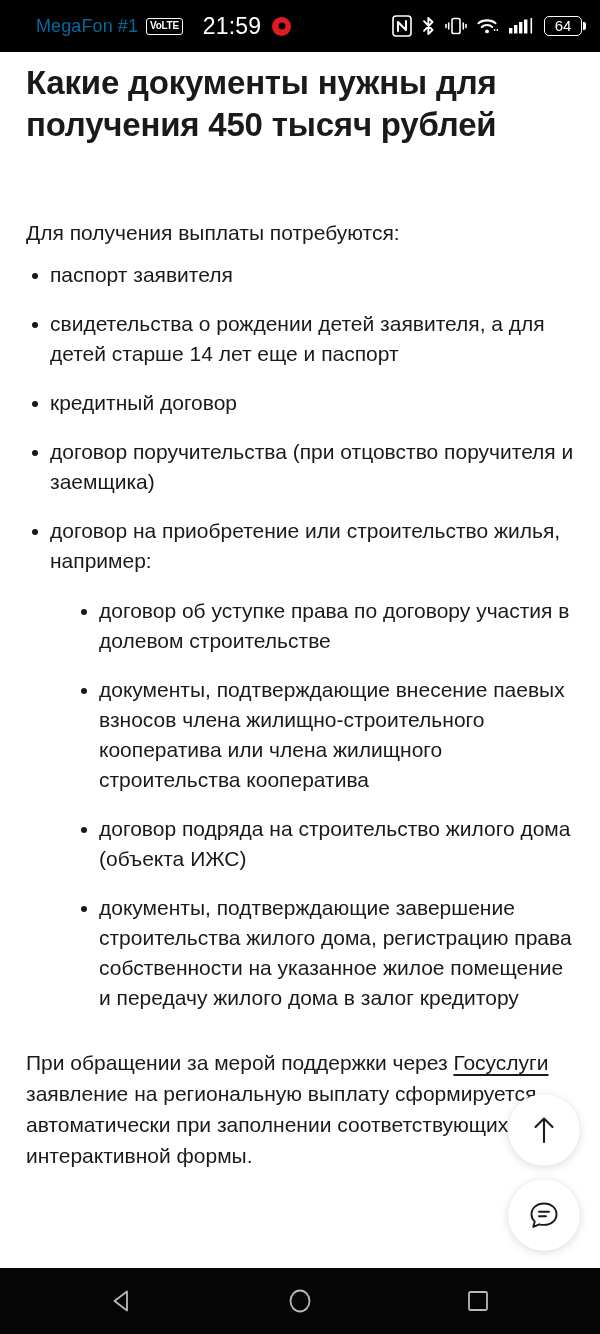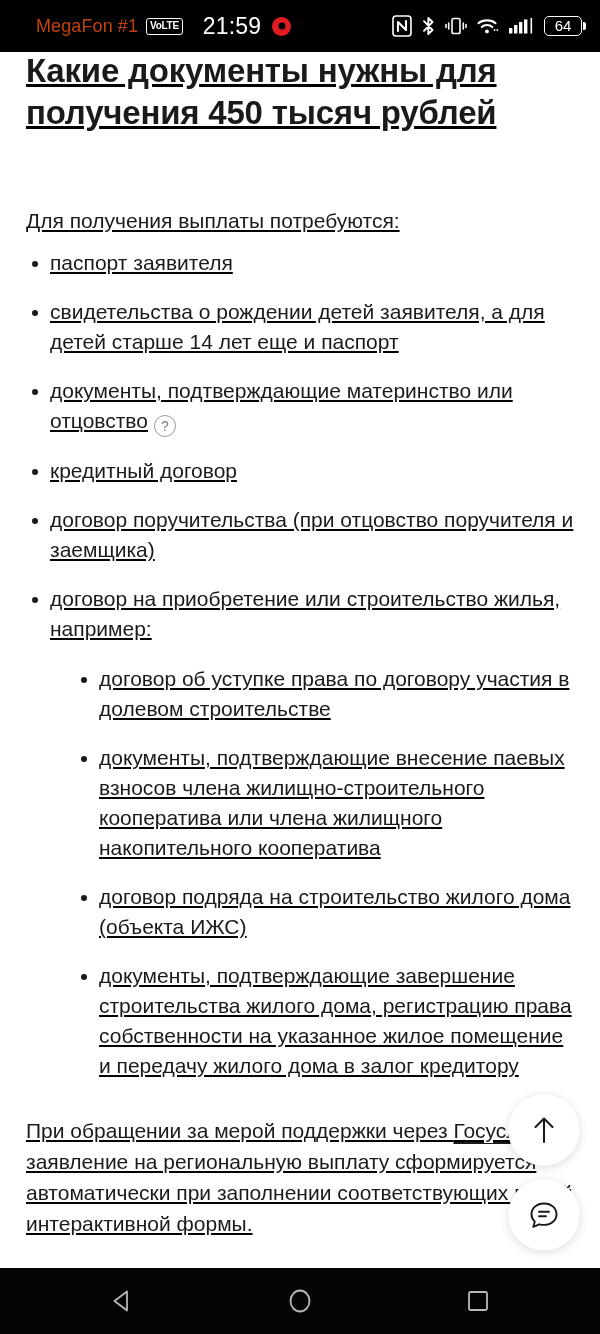--- a/index.html
+++ b/index.html
@@ -32,21 +32,21 @@
     justify-content: space-between;
     padding: 0 14px 0 36px;
     z-index: 50;
   }
   .status-left {
     display: flex;
     align-items: center;
     gap: 8px;
   }
   .carrier {
-    color: #c2410c;
+    color: #0369a1;
     font-size: 18px;
     letter-spacing: 0.1px;
     white-space: nowrap;
   }
   .volte-badge {
     border: 1.6px solid #ffffff;
     border-radius: 3px;
     color: #ffffff;
     font-size: 10px;
     font-weight: bold;
@@ -105,23 +105,22 @@
     border-radius: 0 2px 2px 0;
   }
 
   
   .content {
     position: absolute;
     top: 52px; left: 0;
     width: 600px;
     height: 1214px;
     background: #ffffff;
-    padding: 4px 26px;
+    padding: 16px 26px;
     overflow: hidden;
-    text-decoration: underline;
   }
 
   .page-title {
     font-size: 33px;
     font-weight: bold;
     line-height: 42px;
     color: #1a1a1a;
     letter-spacing: -0.2px;
     margin-top: -6px;
   }
@@ -292,30 +291,27 @@
 
   <div class="content">
 
     <h1 class="page-title">Какие документы нужны для получения 450 тысяч рублей</h1>
 
     <p class="intro">Для получения выплаты потребуются:</p>
 
     <ul class="doc-list">
       <li>паспорт заявителя</li>
       <li>свидетельства о рождении детей заявителя, а для детей старше 14 лет еще и паспорт</li>
-      <li>
-        <span>документы, подтверждающие материнство или отцовство</span><span class="help-icon">?</span>
-      </li>
       <li>кредитный договор</li>
       <li>договор поручительства (при отцовство поручителя и заемщика)</li>
       <li>
         <span>договор на приобретение или строительство жилья, например:</span>
         <ul class="sub-list">
           <li>договор об уступке права по договору участия в долевом строительстве</li>
-          <li>документы, подтверждающие внесение паевых взносов члена жилищно-строительного кооператива или члена жилищного накопительного кооператива</li>
+          <li>документы, подтверждающие внесение паевых взносов члена жилищно-строительного кооператива или члена жилищного строительства кооператива</li>
           <li>договор подряда на строительство жилого дома (объекта ИЖС)</li>
           <li>документы, подтверждающие завершение строительства жилого дома, регистрацию права собственности на указанное жилое помещение и передачу жилого дома в залог кредитору</li>
         </ul>
       </li>
     </ul>
 
     <p class="closing"><span>При обращении за мерой поддержки через </span><a class="link" href="#">Госуслуги</a><span> заявление на региональную выплату сформируется автоматически при заполнении соответствующих полей интерактивной формы.</span></p>
 
   </div>
 

